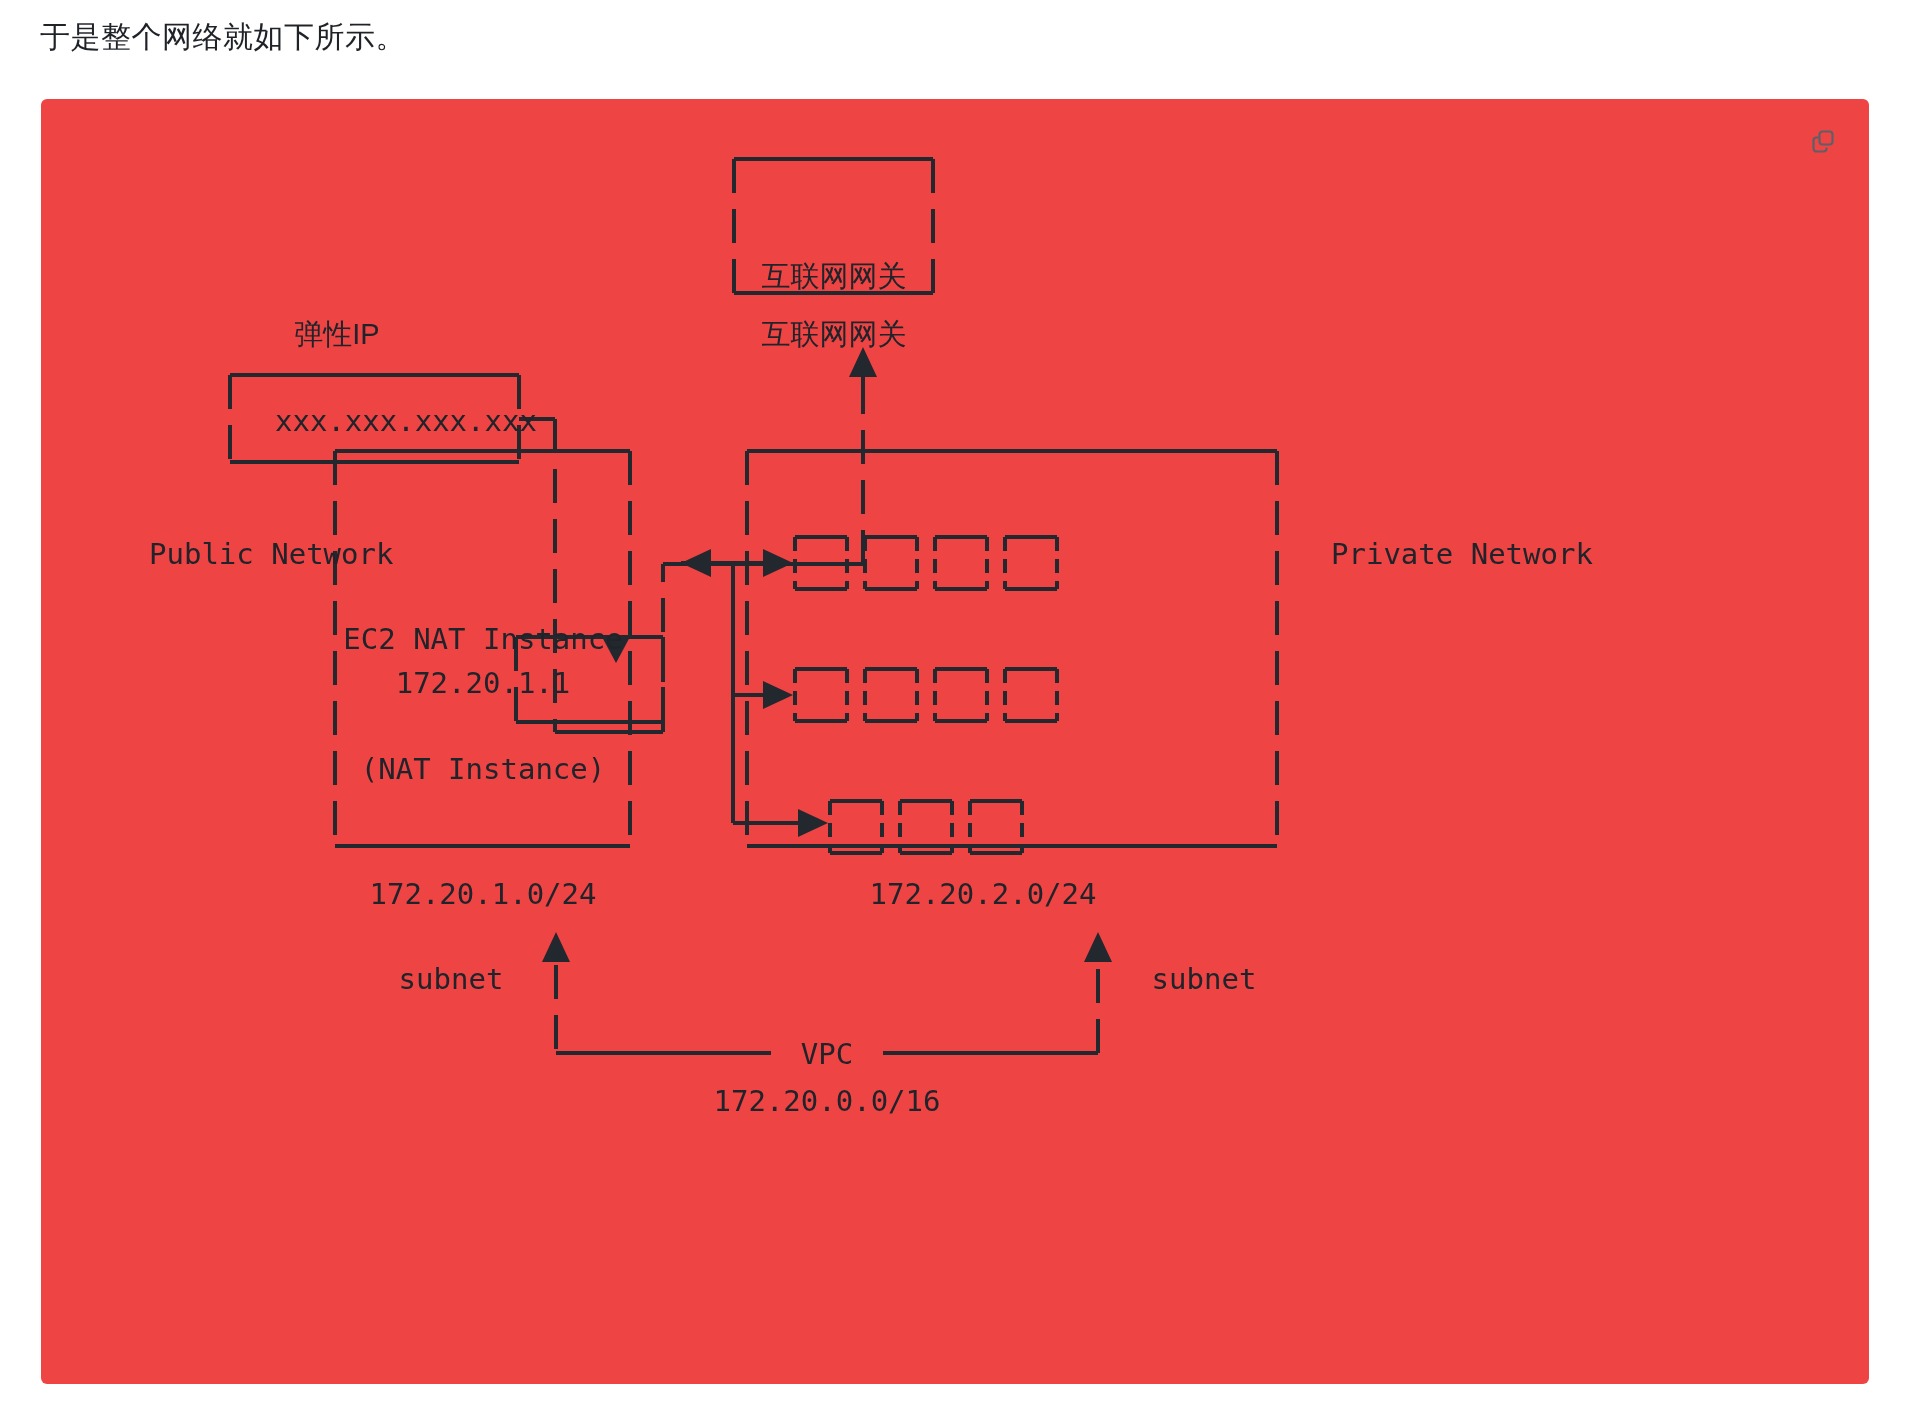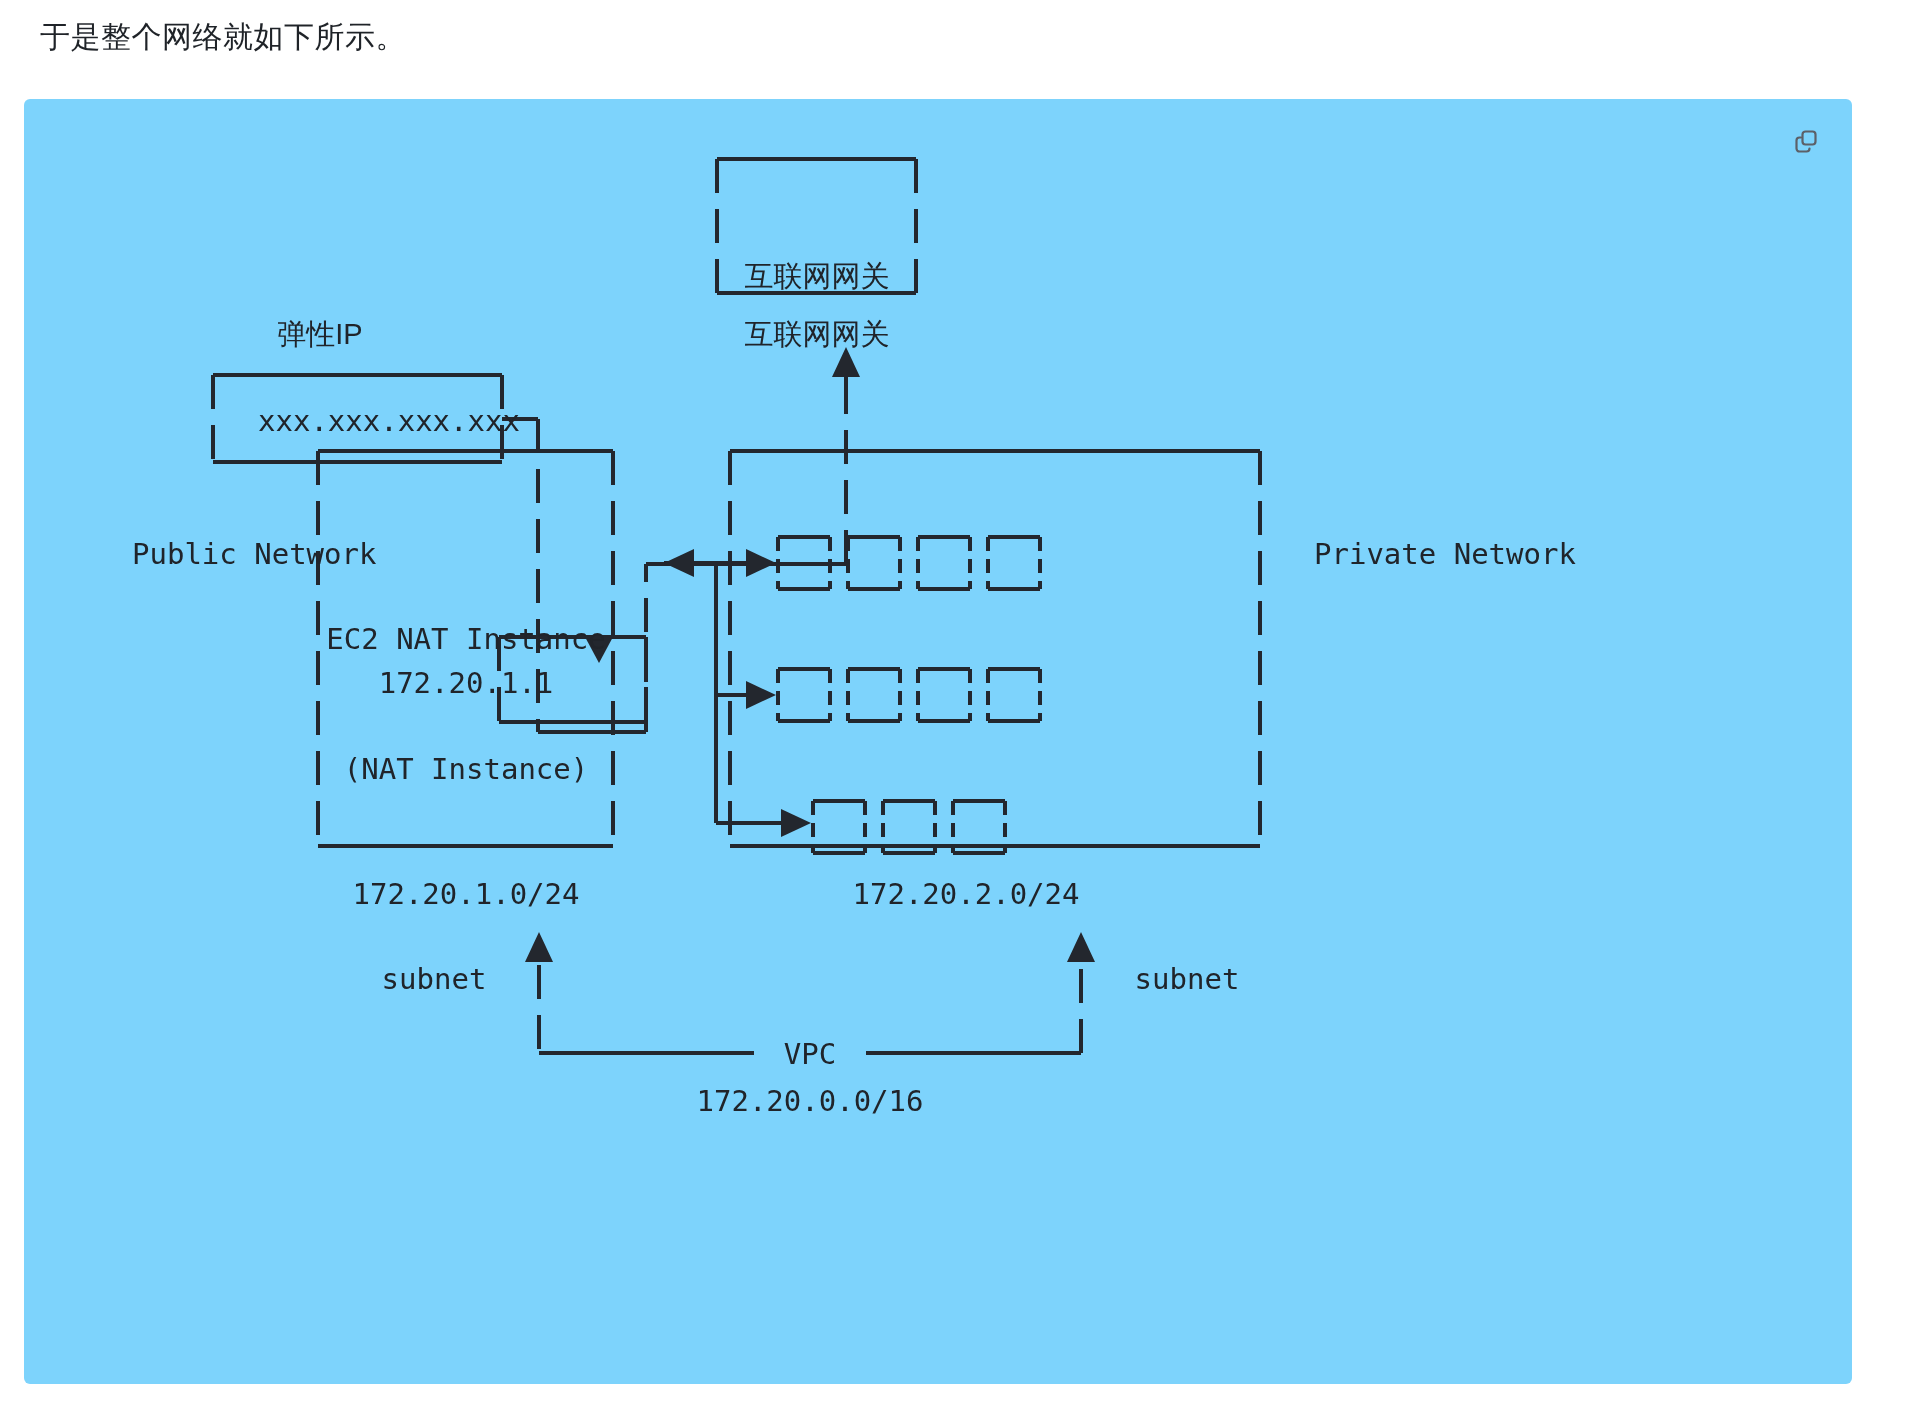--- a/index.html
+++ b/index.html
@@ -25,25 +25,25 @@
     left: 40px;
     top: 14px;
     font-size: 30px;
     line-height: 1.5;
     color: #1f2328;
     letter-spacing: 0.5px;
     font-family: "Liberation Sans", "DejaVu Sans", sans-serif;
   }
   #diagram-card {
     position: absolute;
-    left: 24px;
+    left: 41px;
     top: 99px;
     width: 1828px;
     height: 1285px;
-    background: #7dd3fc;
+    background: #ef4444;
     border-radius: 6px;
     overflow: hidden;
   }
   #copy-button {
     position: absolute;
     right: 24px;
     top: 20px;
     width: 44px;
     height: 44px;
     display: flex;

